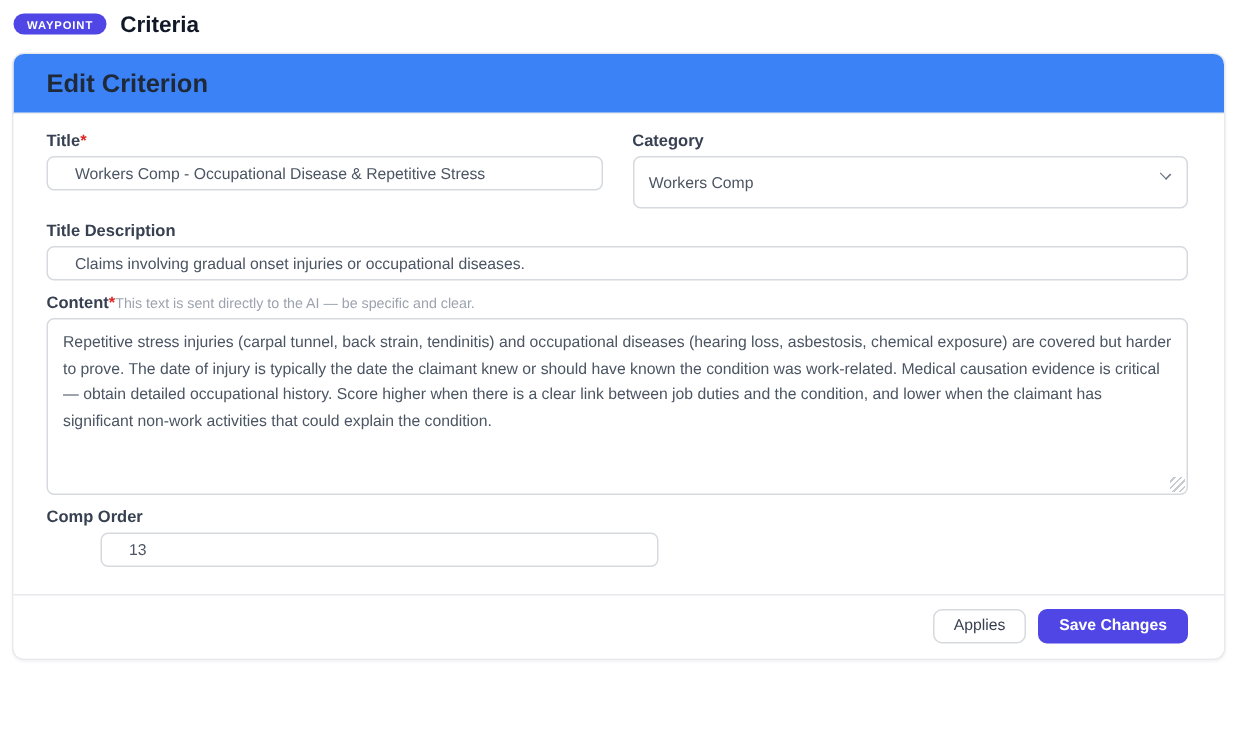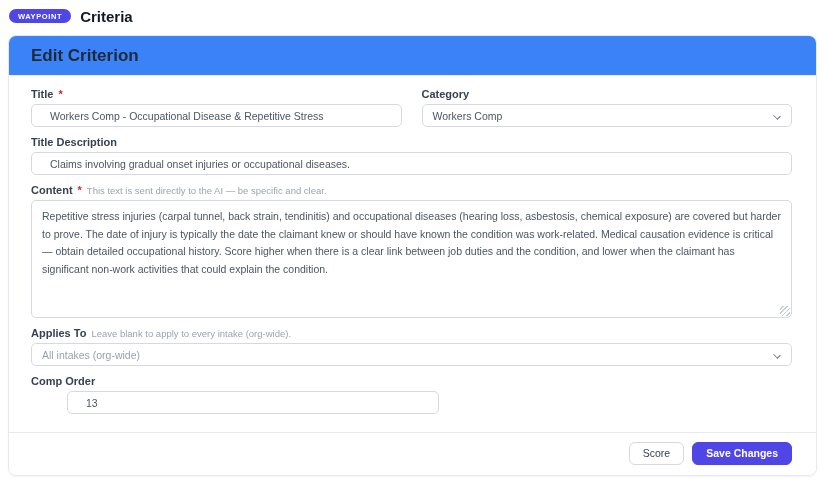--- a/index.html
+++ b/index.html
@@ -61,21 +61,21 @@
   
   .row-2col {
     display: grid;
     grid-template-columns: 1fr 1fr;
     column-gap: 20px;
   }
   .group { margin-bottom: 9px; }
   .label-row {
     display: flex;
     align-items: flex-end;
-    gap: 5px;
+    gap: 0;
     margin-bottom: 4px;
   }
   .field-label {
     font-size: 11px;
     font-weight: bold;
     color: #374151;
   }
   .req { color: #dc2626; font-size: 11px; font-weight: bold; }
   .hint { font-size: 9.5px; color: #9ca3af; }
 
@@ -89,21 +89,21 @@
     font-size: 10.5px;
     color: #4b5563;
     background: #ffffff;
     outline: none;
   }
   .half { width: 372px; margin-left: 36px; }
 
   .select-box {
     position: relative;
     width: 100%;
-    height: 23px;
+    height: 35px;
     border: 1px solid #d6d9de;
     border-radius: 5px;
     padding: 0 26px 0 10px;
     display: flex;
     align-items: center;
     font-size: 10.5px;
     color: #4b5563;
     background: #ffffff;
     cursor: default;
   }
@@ -229,37 +229,27 @@
         <span class="field-label">Content</span>
         <span class="req">*</span>
         <span class="hint">This text is sent directly to the AI — be specific and clear.</span>
       </div>
       <div class="textarea-wrap">
         <textarea class="content-textarea" style="">Repetitive stress injuries (carpal tunnel, back strain, tendinitis) and occupational diseases (hearing loss, asbestosis, chemical exposure) are covered but harder to prove. The date of injury is typically the date the claimant knew or should have known the condition was work-related. Medical causation evidence is critical — obtain detailed occupational history. Score higher when there is a clear link between job duties and the condition, and lower when the claimant has significant non-work activities that could explain the condition.</textarea>
         <span class="resize-handle"></span>
       </div>
     </div>
 
-    <div class="group">
-      <div class="label-row">
-        <span class="field-label">Applies To</span>
-        <span class="hint">Leave blank to apply to every intake (org-wide).</span>
-      </div>
-      <div class="select-box muted">
-        <span>All intakes (org-wide)</span>
-        <span class="chevron"></span>
-      </div>
-    </div>
 
     <div class="group" style="margin-bottom:0">
       <div class="label-row">
         <span class="field-label">Comp Order</span>
       </div>
       <input class="text-input half" type="text" value="13" style="">
     </div>
 
   </div>
 
   <div class="card-footer">
-    <button class="btn btn-secondary">Score</button>
+    <button class="btn btn-secondary">Applies</button>
     <button class="btn btn-primary">Save Changes</button>
   </div>
 </div>
 
 </body></html>

